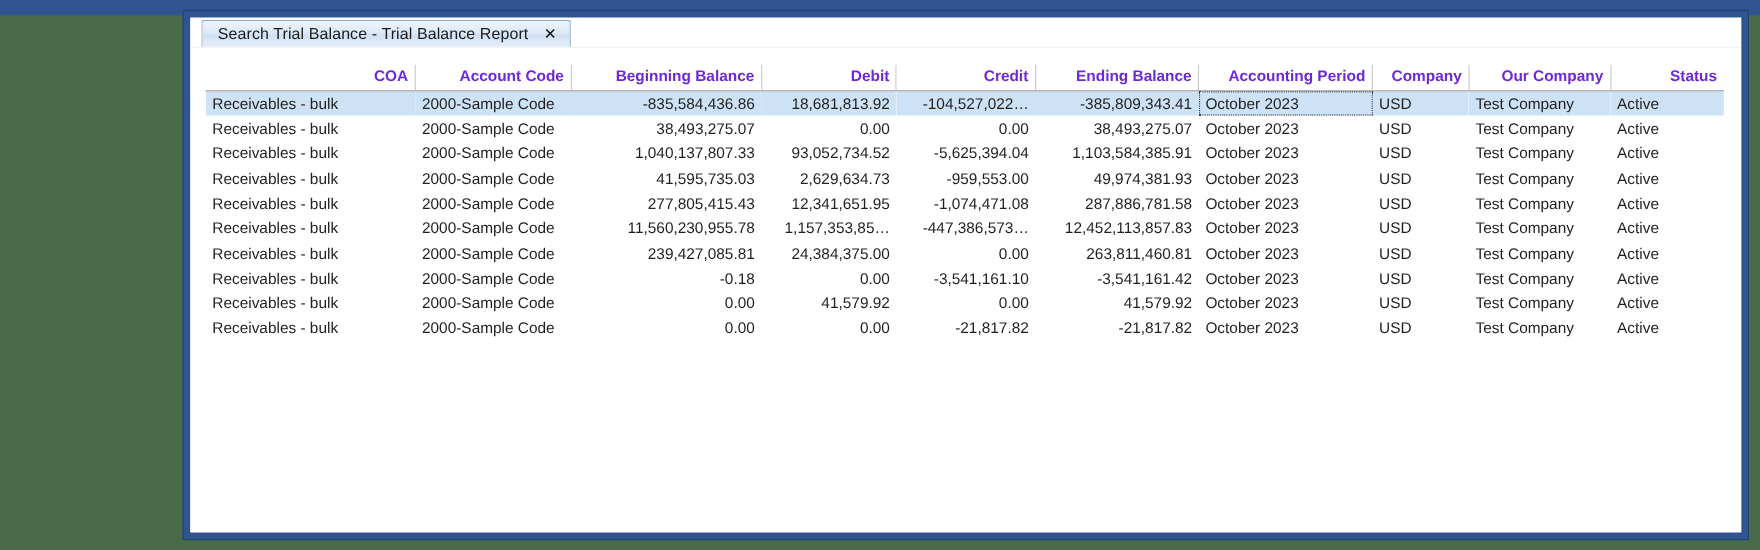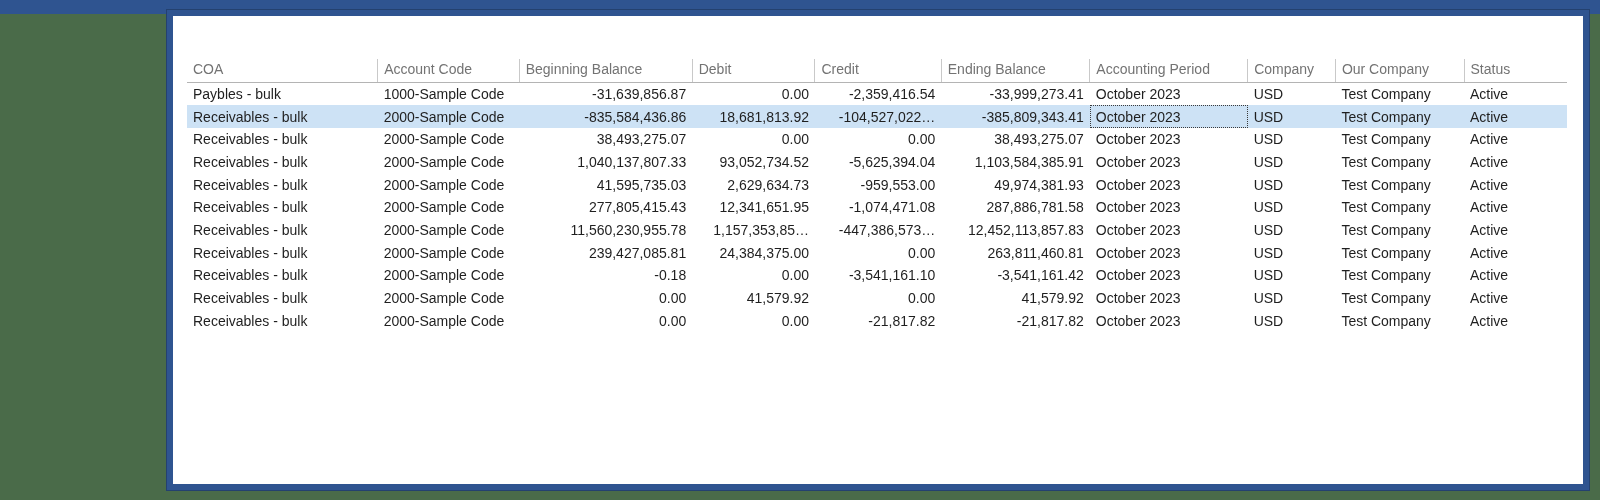--- a/index.html
+++ b/index.html
@@ -125,28 +125,28 @@
   
   #grid {
     margin-top: 16px;
     width: 1380px;
     border-collapse: collapse;
     table-layout: fixed;
     font-size: 14px;
     color: #1f1f1f;
   }
   #grid thead th {
-    font-weight: normal;
-    text-align: left;
+    font-weight: bold;
+    text-align: right;
     padding: 2px 6px 5px 6px;
     height: 22px;
     border-bottom: 1px solid #b4b4b4;
     border-right: 1px solid #c9c9c9;
     background: #ffffff;
-    color: #737373;
+    color: #6d28d9;
     white-space: nowrap;
     overflow: hidden;
     box-sizing: border-box;
     vertical-align: bottom;
   }
   #grid thead th:last-child { border-right: none; }
 
   #grid tbody td {
     padding: 2px 6px;
     height: 22.7px;
@@ -172,20 +172,26 @@
 
 <div id="ghost-toolbar">
   <div class="ghost-btn" style="left:640px; width:200px;"></div>
   <div class="ghost-sep" style="left:856px;"></div>
   <div class="ghost-sep" style="left:880px;"></div>
 </div>
 
 <div id="app-window">
   <div id="window-inner">
 
+    <div id="tab-strip">
+      <div class="tab">
+        <span class="tab-label">Search Trial Balance - Trial Balance Report</span>
+        <span class="tab-close">✕</span>
+      </div>
+    </div>
 
     <div id="content">
 
       <table id="grid">
         <colgroup>
           <col style="width:163px">
           <col style="width:121px">
           <col style="width:148px">
           <col style="width:105px">
           <col style="width:108px">
@@ -203,32 +209,20 @@
               <th>Debit</th>
               <th>Credit</th>
               <th>Ending Balance</th>
               <th>Accounting Period</th>
               <th>Company</th>
               <th>Our Company</th>
               <th>Status</th>
             </tr>
         </thead>
         <tbody id="grid-body">
-            <tr>
-              <td class="txt">Paybles - bulk</td>
-              <td class="txt">1000-Sample Code</td>
-              <td class="num">-31,639,856.87</td>
-              <td class="num">0.00</td>
-              <td class="num">-2,359,416.54</td>
-              <td class="num">-33,999,273.41</td>
-              <td class="txt">October 2023</td>
-              <td class="txt">USD</td>
-              <td class="txt">Test Company</td>
-              <td class="txt">Active</td>
-            </tr>
             <tr class="selected">
               <td class="txt">Receivables - bulk</td>
               <td class="txt">2000-Sample Code</td>
               <td class="num">-835,584,436.86</td>
               <td class="num">18,681,813.92</td>
               <td class="num">-104,527,022…</td>
               <td class="num">-385,809,343.41</td>
               <td class="txt focus-cell">October 2023</td>
               <td class="txt">USD</td>
               <td class="txt">Test Company</td>

